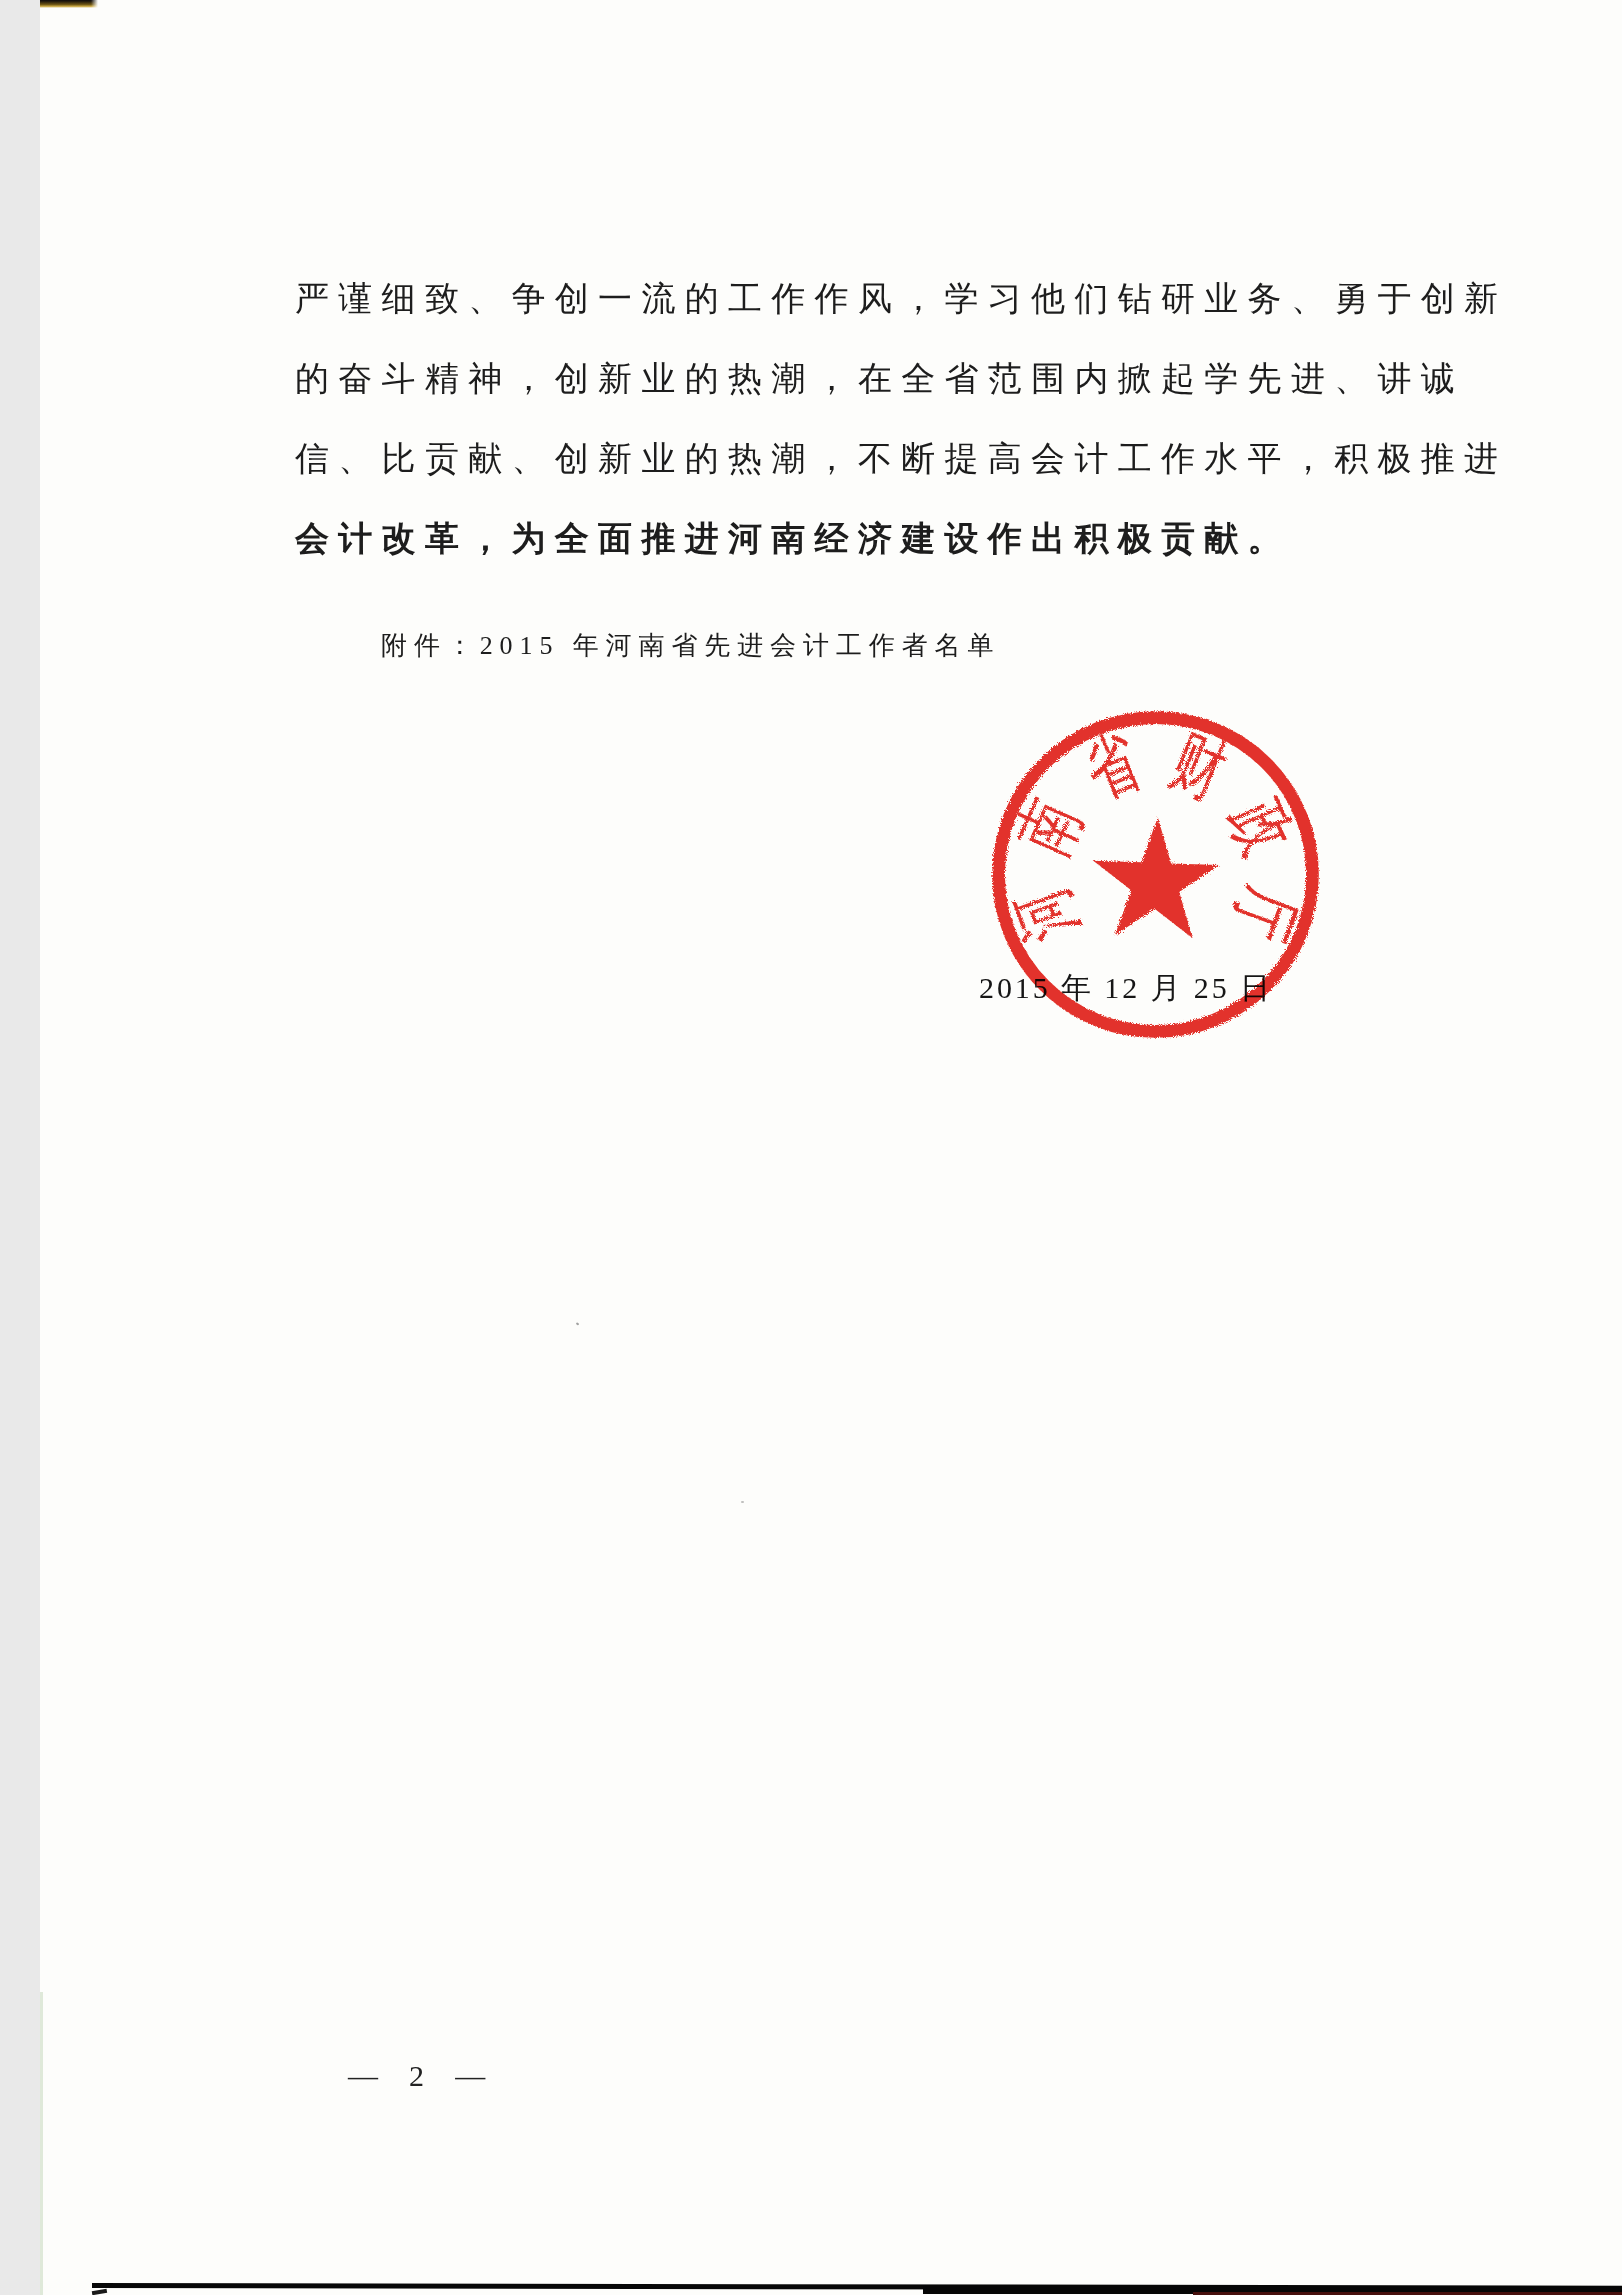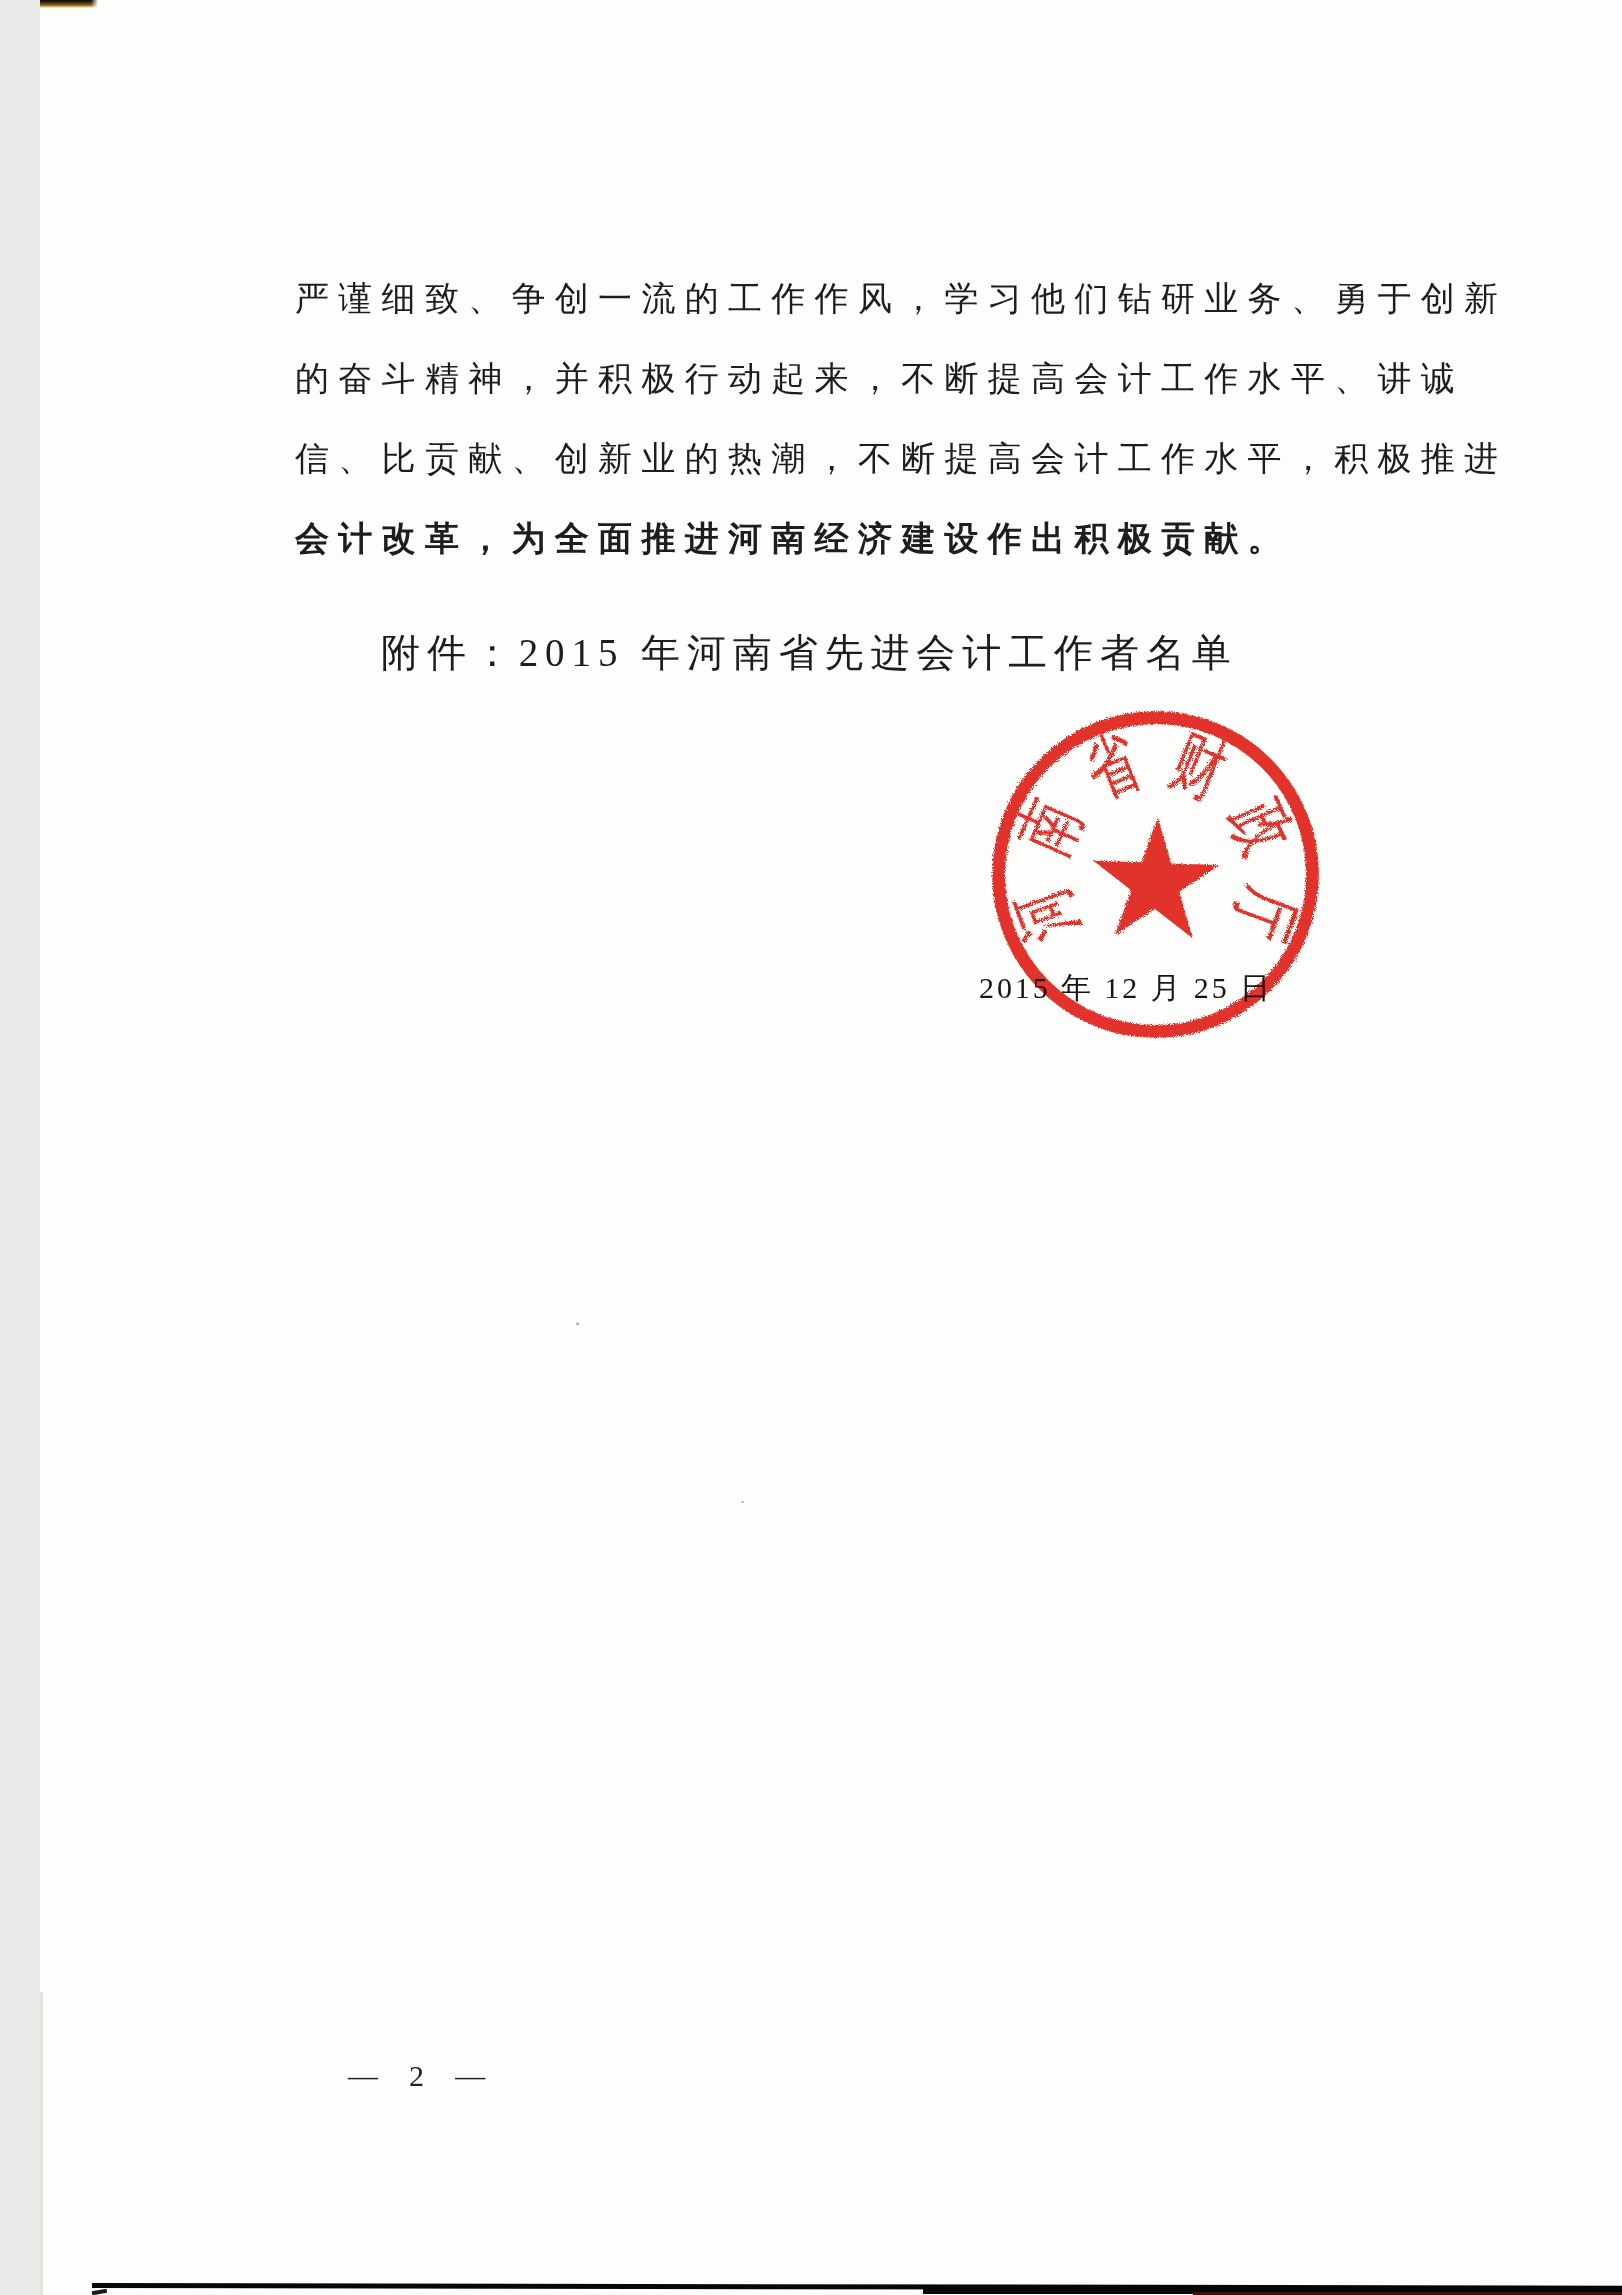--- a/index.html
+++ b/index.html
@@ -29,21 +29,21 @@
   }
   .line-1 { top: 282px; }
   .line-2 { top: 362px; }
   .line-3 { top: 442px; }
   .line-4 { top: 522px; font-weight: bold; }
 
   .attachment {
     position: absolute;
     left: 341px;
     top: 633px;
-    font-size: 39px;
+    font-size: 26px;
     line-height: 1;
     letter-spacing: 6.9px;
     white-space: nowrap;
     color: #1d1d1d;
   }
 
   .date-line {
     position: absolute;
     left: 939px;
     top: 973px;
@@ -124,21 +124,21 @@
     border-radius: 1px;
   }
 </style>
 </head>
 <body>
 
 <div class="page">
 
   <div class="paragraph">
     <div class="line line-1">严谨细致、争创一流的工作作风，学习他们钻研业务、勇于创新</div>
-    <div class="line line-2">的奋斗精神，并积极行动起来，不断提高会计工作水平、讲诚</div>
+    <div class="line line-2">的奋斗精神，创新业的热潮，在全省范围内掀起学先进、讲诚</div>
     <div class="line line-3">信、比贡献、创新业的热潮，不断提高会计工作水平，积极推进</div>
     <div class="line line-4">会计改革，为全面推进河南经济建设作出积极贡献。</div>
   </div>
 
   <div class="attachment">附件：2015 年河南省先进会计工作者名单</div>
 
   <div class="date-line">2015 年 12 月 25 日</div>
 
   <svg class="seal" viewBox="-370 -370 740 740" xmlns="http://www.w3.org/2000/svg">
     <defs>

